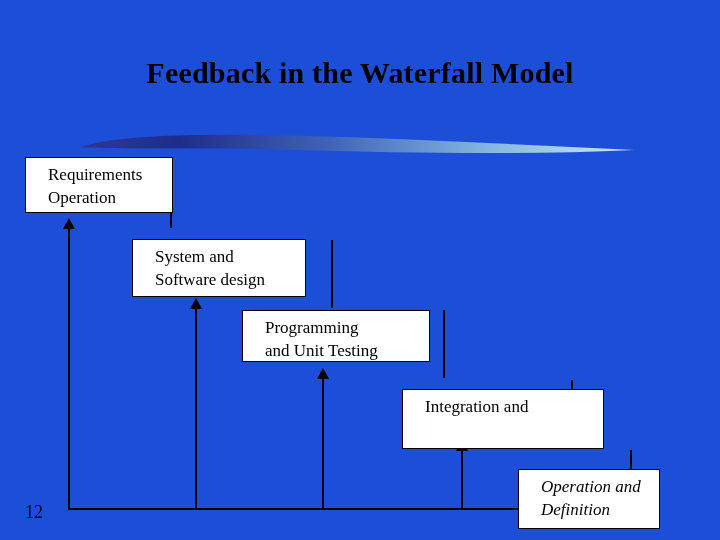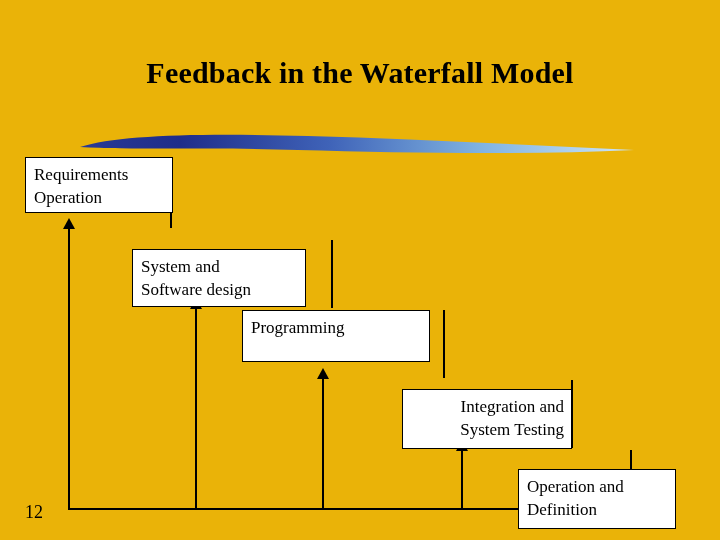--- a/index.html
+++ b/index.html
@@ -4,21 +4,21 @@
 <style>
   html, body {
     margin: 0;
     padding: 0;
     background: #ffffff;
   }
   #slide {
     position: relative;
     width: 720px;
     height: 540px;
-    background: #eab308;
+    background: #1d4ed8;
     overflow: hidden;
     font-family: "Liberation Serif", serif;
   }
   #title {
     position: absolute;
     left: 0;
     top: 56px;
     width: 720px;
     text-align: center;
     font-family: "Liberation Serif", serif;
@@ -37,21 +37,21 @@
   }
   .box {
     position: absolute;
     box-sizing: border-box;
     border: 1px solid #000000;
     background: #ffffff;
     font-family: "Liberation Serif", serif;
     font-size: 17px;
     line-height: 1.35;
     color: #000000;
-    padding: 6px 7px 5px 8px;
+    padding: 6px 7px 5px 22px;
     z-index: 5;
   }
   .line {
     position: absolute;
     background: #000000;
     z-index: 2;
   }
   .hline { height: 2px; }
   .vline { width: 2px; }
   .arrow-up {
@@ -116,34 +116,34 @@
   <div class="line vline" style="left:461px; top:450px; height:60px;"></div>
   <div class="arrow-up" style="left:456px; top:440px;"></div>
 
   <div class="line vline" style="left:641px; top:508px; height:2px;"></div>
 
   <div class="box" style="left:25px; top:157px; width:148px; height:56px;">
     <div>Requirements</div>
     <div>Operation</div>
   </div>
 
-  <div class="box" style="left:132px; top:239px; width:174px; height:58px;margin-top:10px;">
+  <div class="box" style="left:132px; top:239px; width:174px; height:58px;">
     <div>System and</div>
     <div>Software design</div>
   </div>
 
   <div class="box" style="left:242px; top:310px; width:188px; height:52px;">
     <div>Programming</div>
+    <div>and Unit Testing</div>
   </div>
 
-  <div class="box" style="left:402px; top:389px; width:170px; height:60px;text-align:right;">
+  <div class="box" style="left:402px; top:389px; width:202px; height:60px;">
     <div>Integration and</div>
-    <div>System Testing</div>
   </div>
 
-  <div class="box" style="left:518px; top:469px; width:158px; height:60px;">
+  <div class="box" style="left:518px; top:469px; width:142px; height:60px;font-style:italic;">
     <div>Operation and</div>
     <div>Definition</div>
   </div>
 
   <div id="page-number">12</div>
 
 </div>
 
 </body></html>

